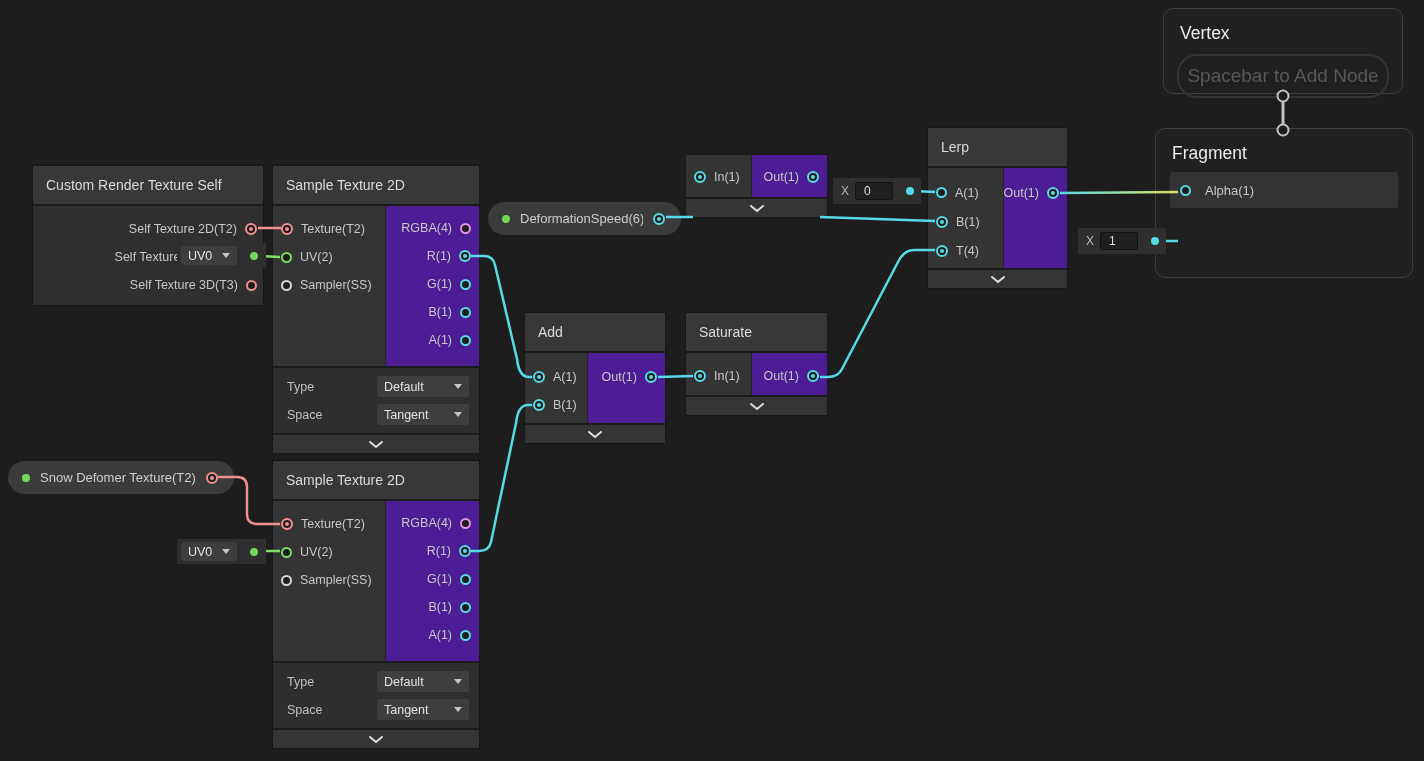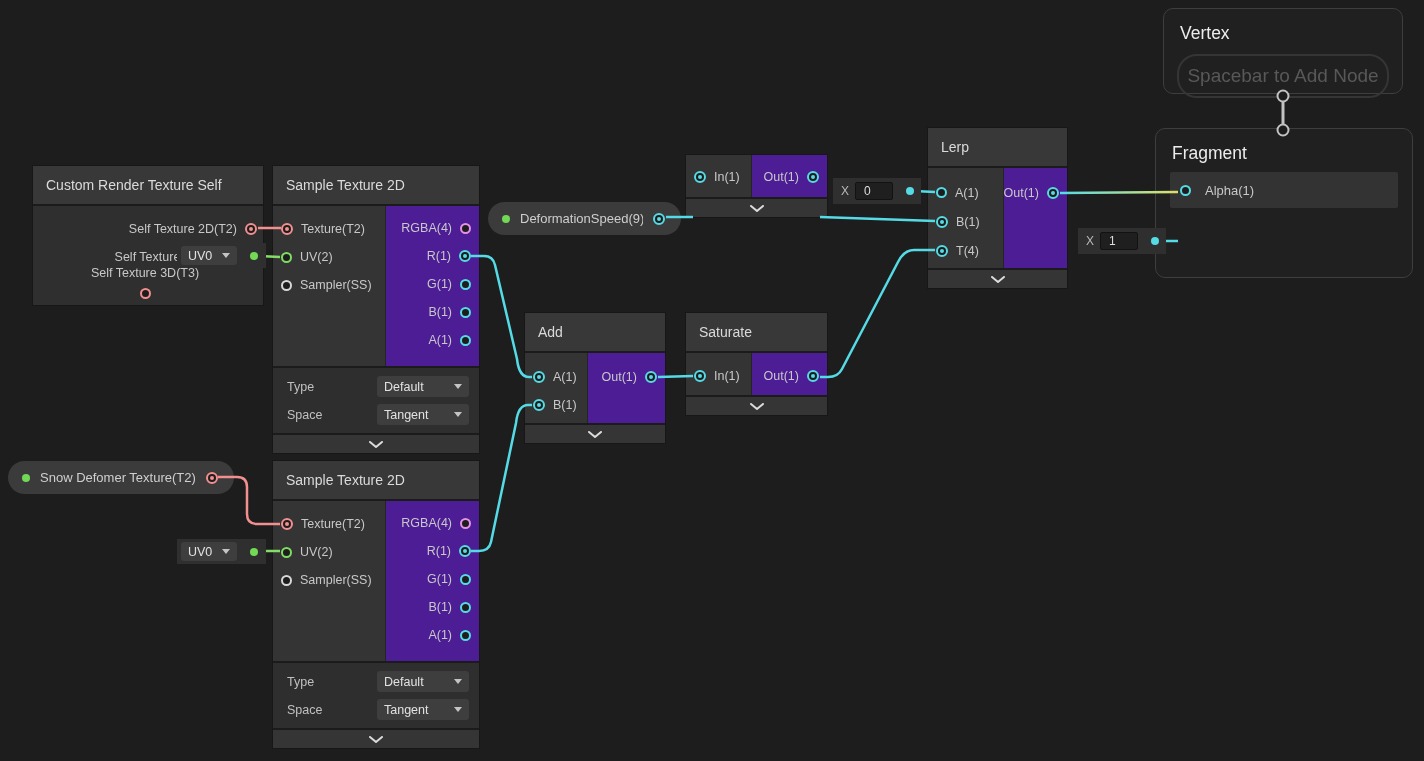--- a/index.html
+++ b/index.html
@@ -73,21 +73,21 @@
     <div class="node-title">Custom Render Texture Self</div>
     <div style="background:#2f2f2f;padding:9px 0 6px 0;">
       <div class="row out-row" style="padding-right:6px;">
         <span>Self Texture 2D(T2)</span>
         <span class="port double c-salmon"></span>
       </div>
       <div class="row out-row" style="padding-right:6px;">
         <span class="occluded-label">Self Texture (</span>
         <span class="port open c-salmon"></span>
       </div>
-      <div class="row out-row" style="padding-right:6px;flex-direction:column;">
+      <div class="row out-row" style="padding-right:6px;">
         <span>Self Texture 3D(T3)</span>
         <span class="port open c-salmon"></span>
       </div>
     </div>
   </div>
 
   <div class="node" style="left:273px;top:166px;width:206px;">
     <div class="node-title">Sample Texture 2D</div>
     <div class="node-body" style="height:160px;">
       <div class="in-panel" style="width:113px;box-sizing:border-box;padding-top:9px;">
@@ -324,21 +324,21 @@
   <div class="master" style="left:1155px;top:128px;width:258px;height:150px;">
     <div class="master-title">Fragment</div>
     <div class="frag-row">
       <span class="port open c-cyan"></span>
       <span>Alpha(1)</span>
     </div>
   </div>
 
   <div class="pill" style="left:488px;top:202px;width:193px;height:33px;">
     <span class="dot dot-green"></span>
-    <span class="label">DeformationSpeed(9)</span>
+    <span class="label">DeformationSpeed(6)</span>
     <span class="port double c-cyan"></span>
   </div>
 
   <div class="pill" style="left:8px;top:461px;width:226px;height:33px;">
     <span class="dot dot-green"></span>
     <span class="label">Snow Defomer Texture(T2)</span>
     <span class="port double c-salmon"></span>
   </div>
 
   <svg class="wires" width="1424" height="761">

